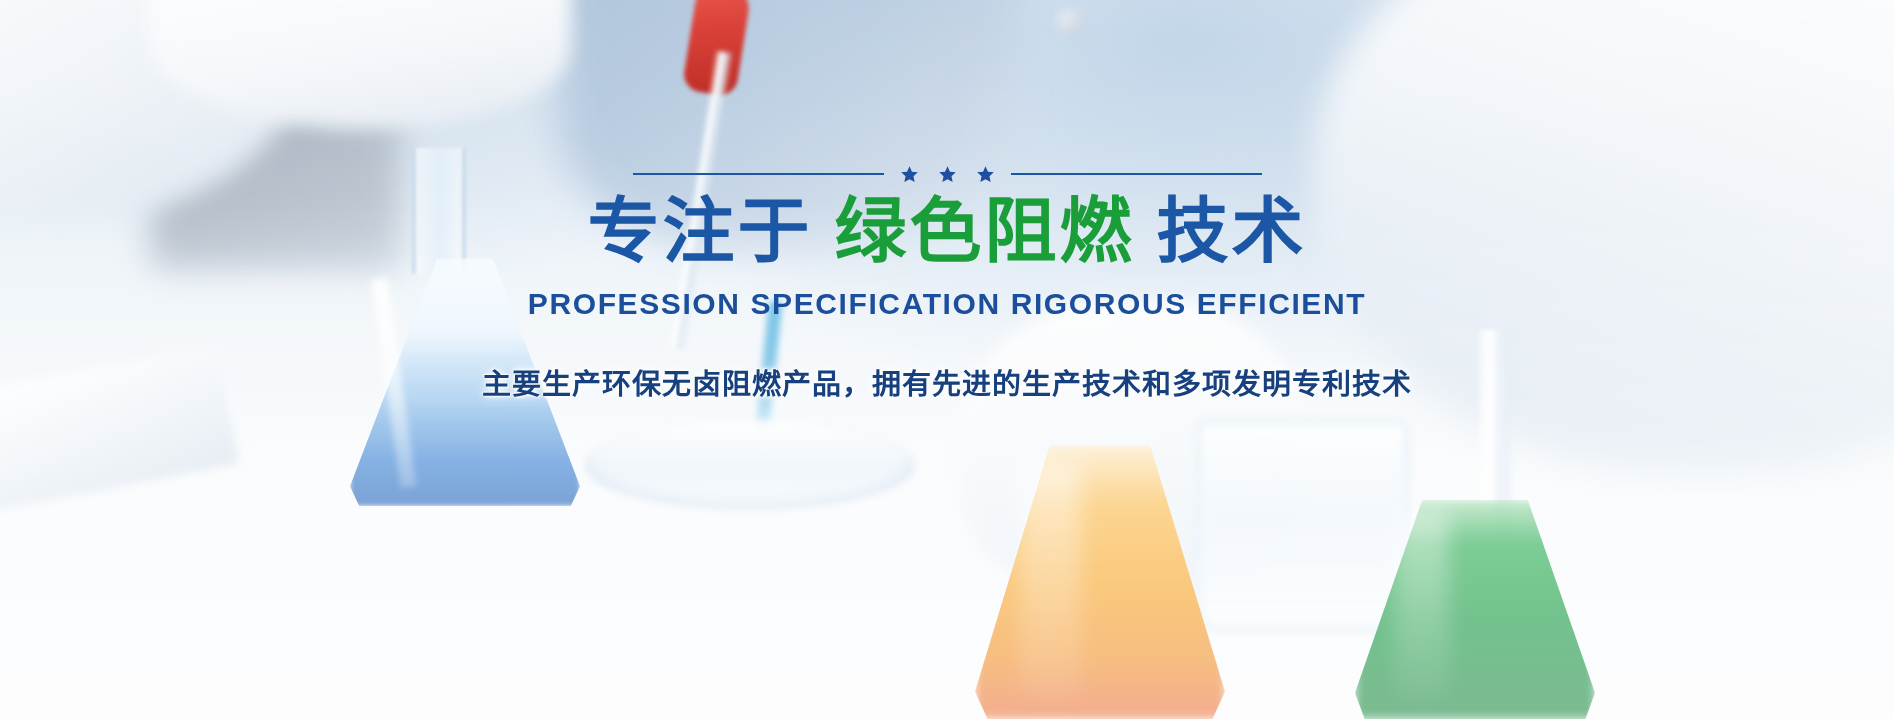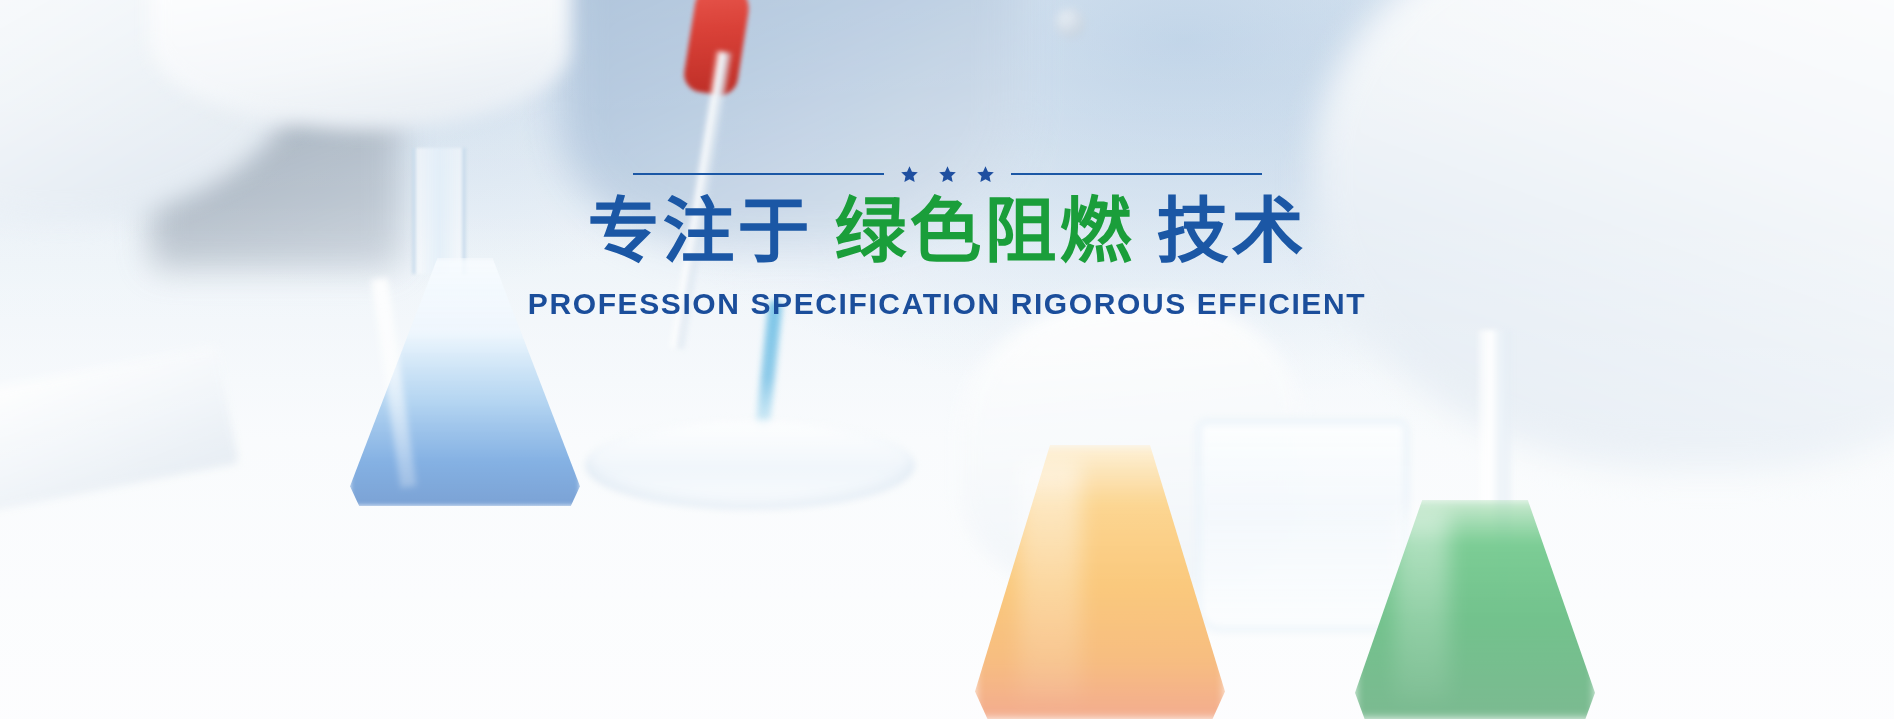--- a/index.html
+++ b/index.html
@@ -438,15 +438,16 @@
       </span>
       <span class="rule right"></span>
     </div>
 
     <div class="headline">
       <span class="seg-blue">专注于</span><span class="gap"></span><span class="seg-green">绿色阻燃</span><span class="gap"></span><span class="seg-blue">技术</span>
     </div>
 
     <div class="subtitle">PROFESSION SPECIFICATION RIGOROUS EFFICIENT</div>
 
+    <div class="tagline">主要生产环保无卤阻燃产品，拥有先进的生产技术和多项发明专利技术</div>
 
   </div>
 </div>
 
 </body></html>

